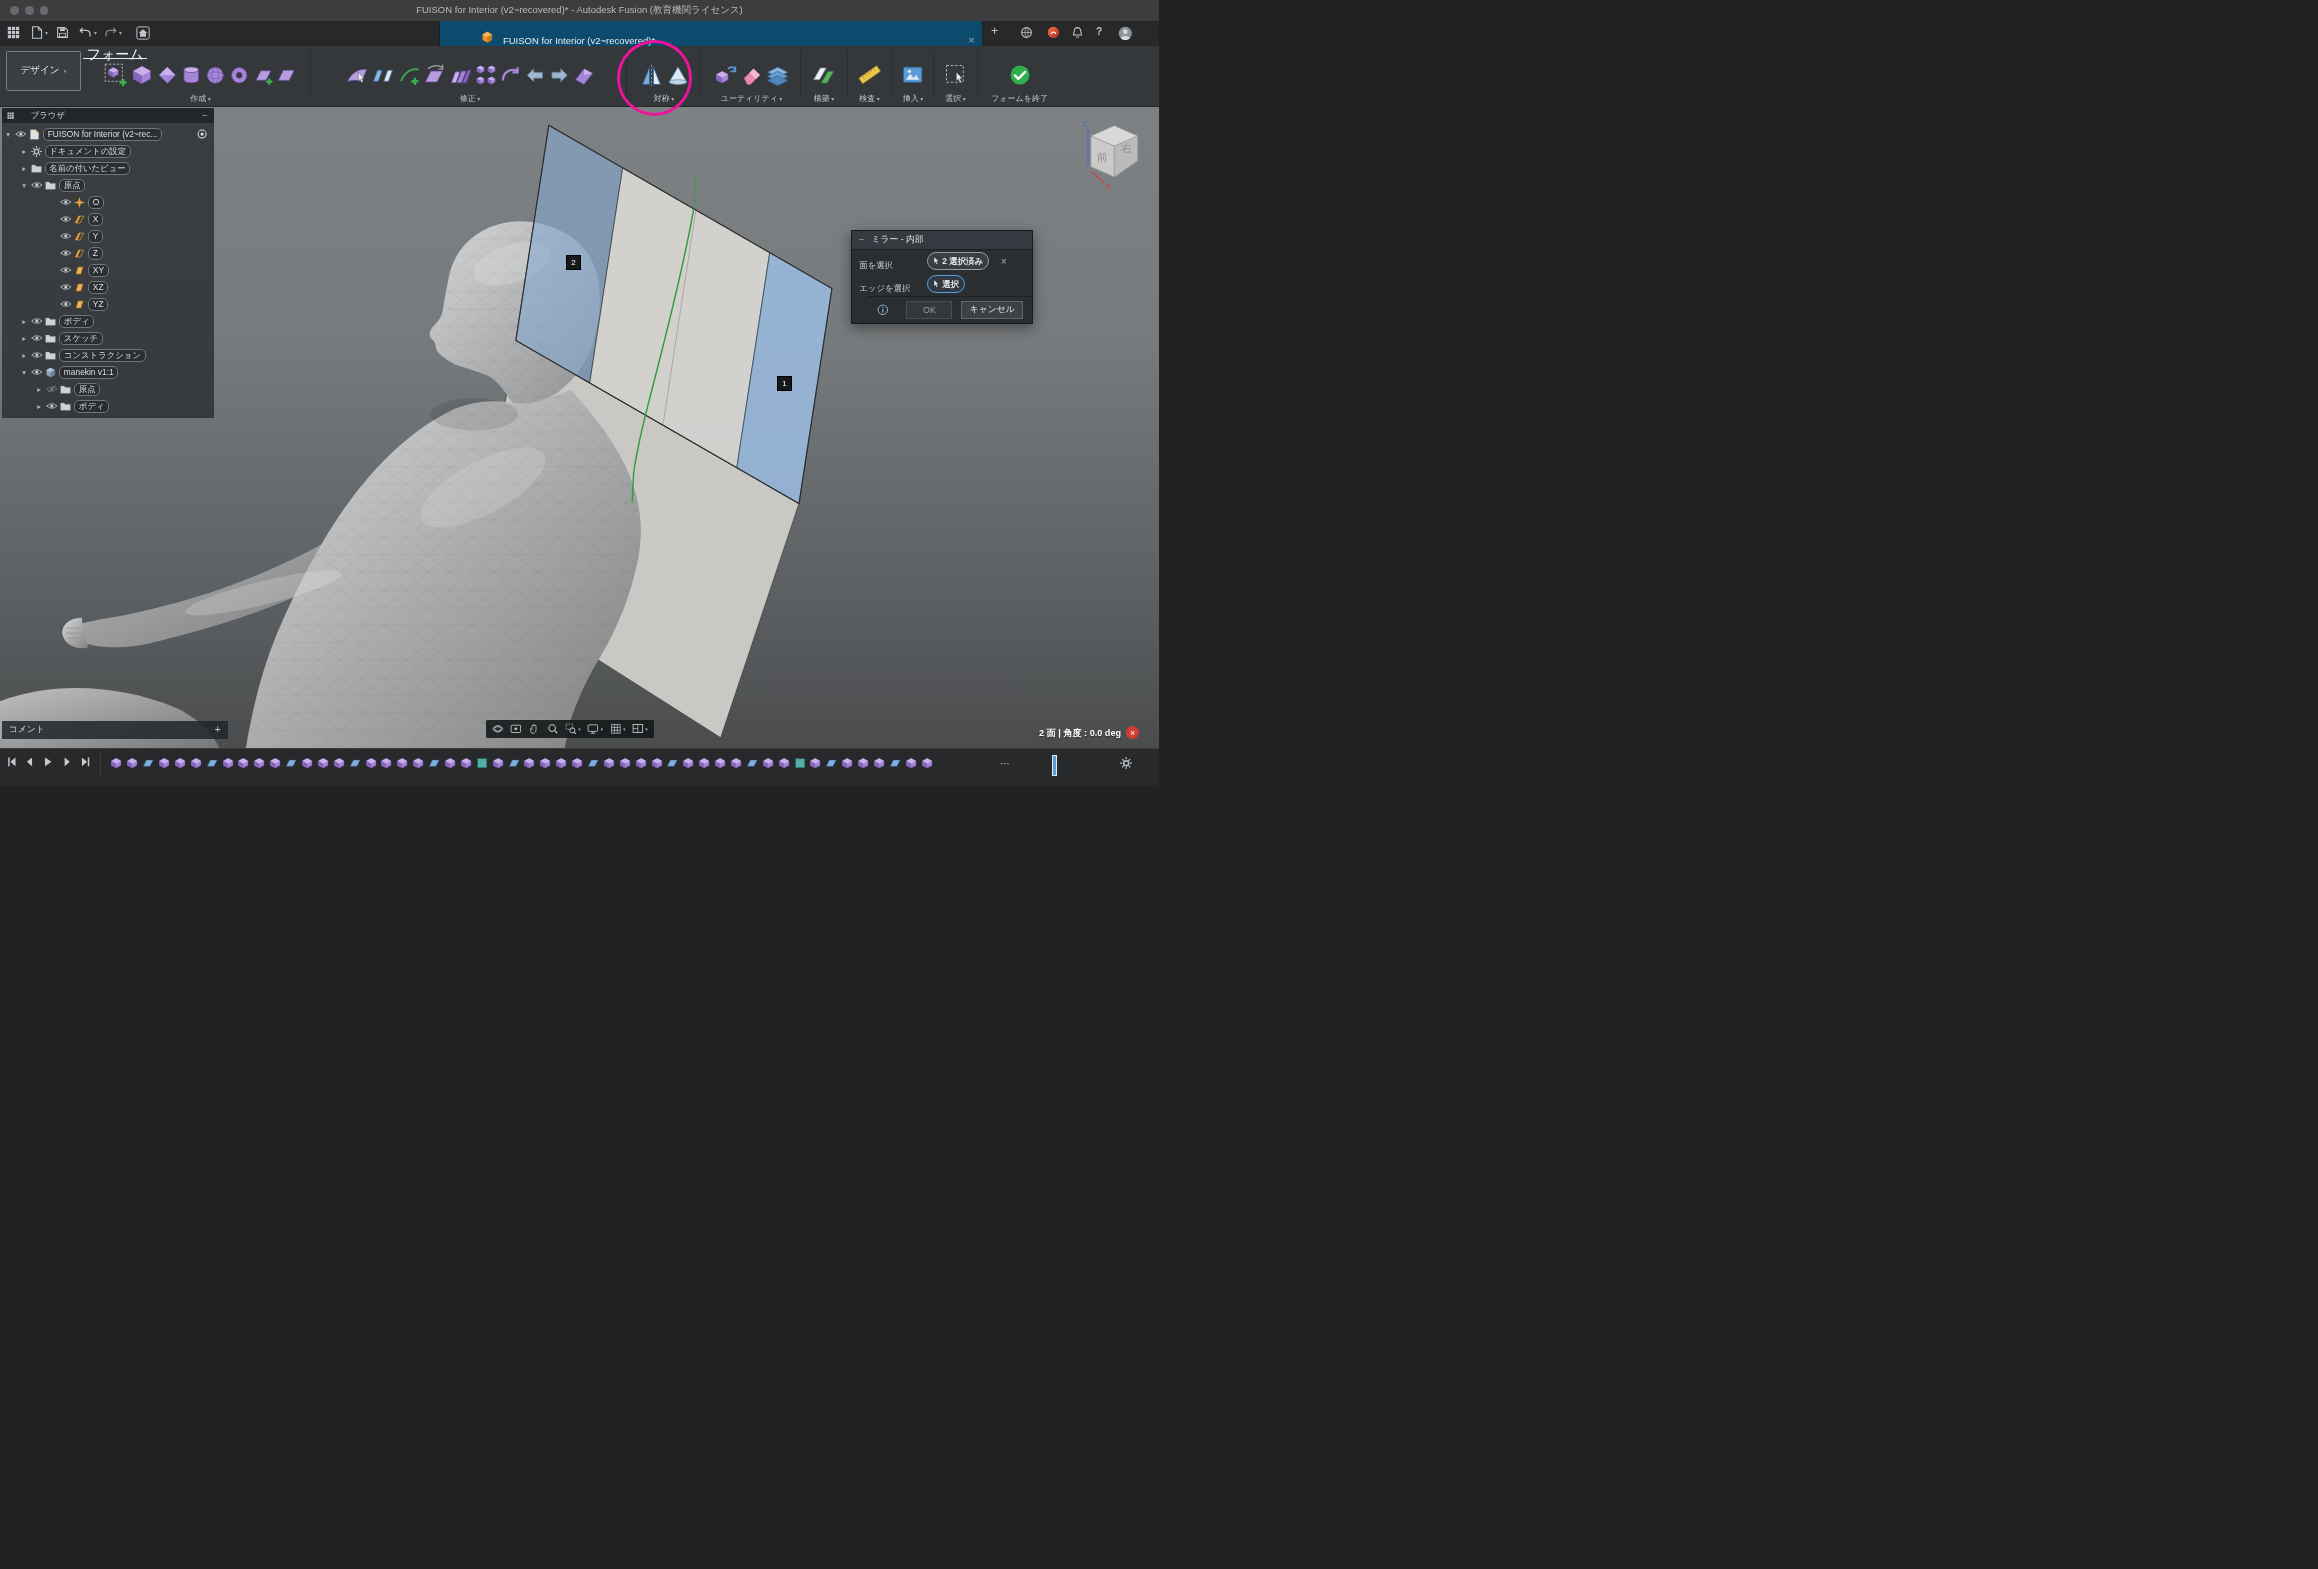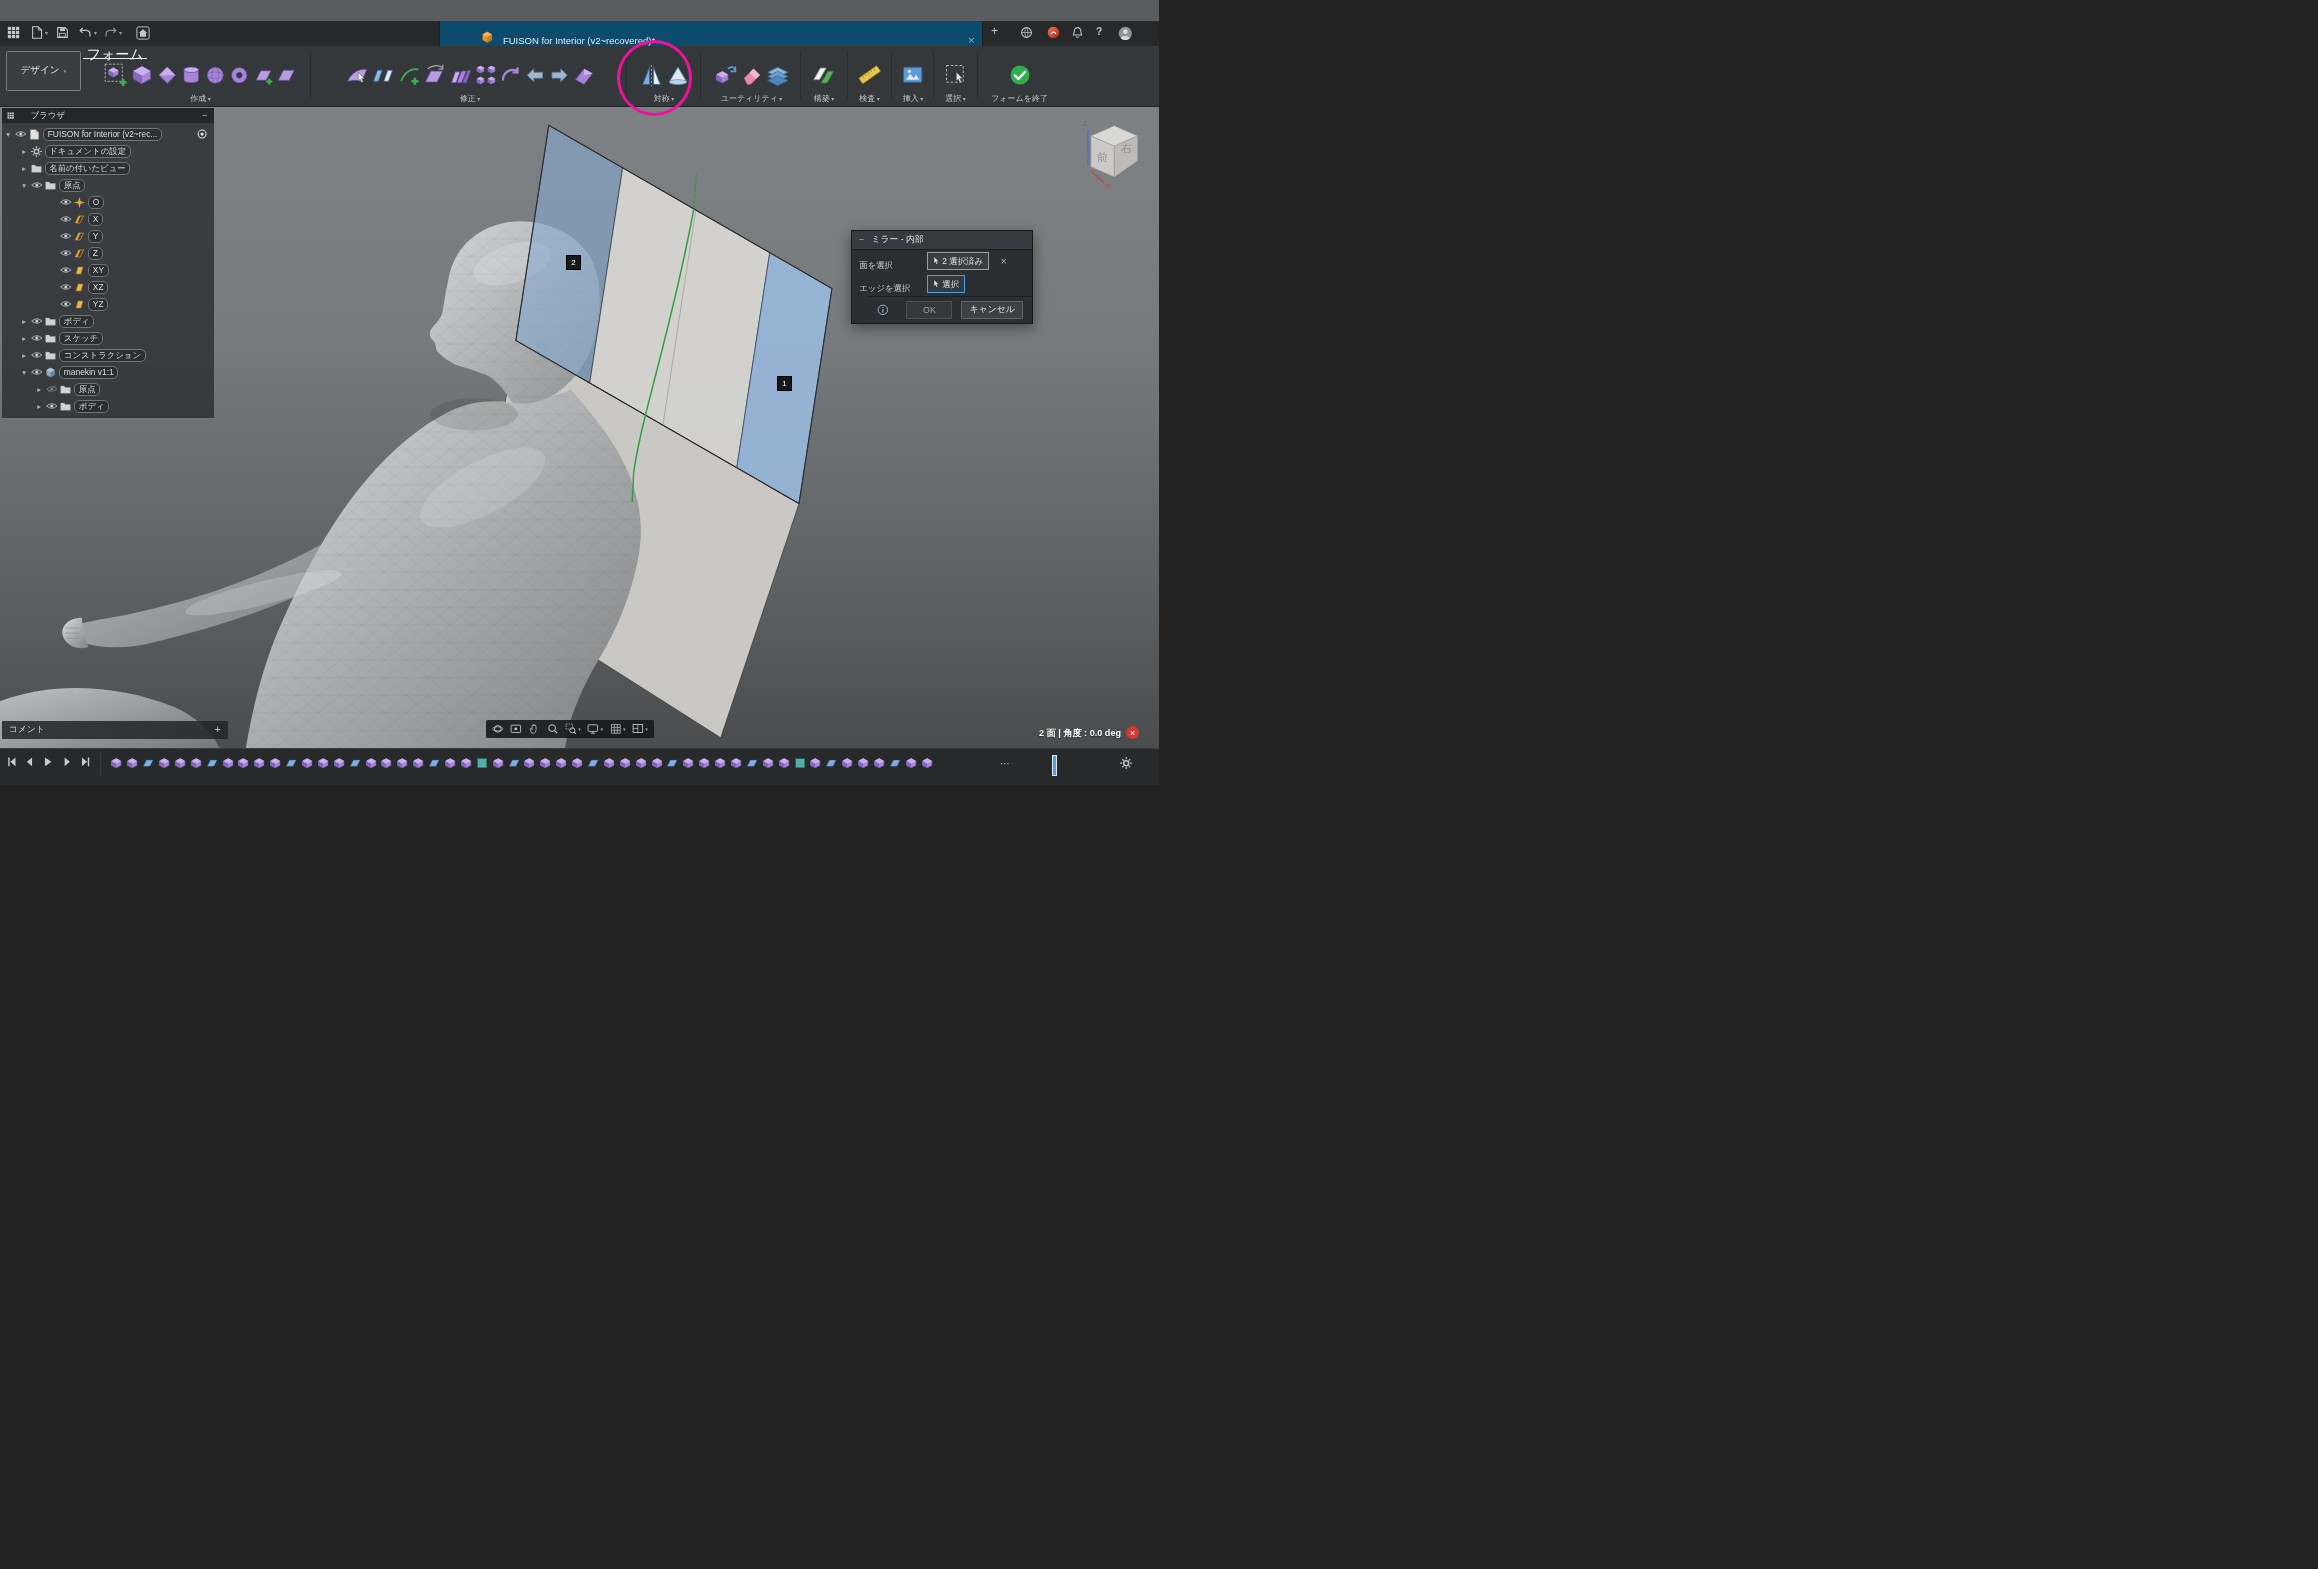--- a/index.html
+++ b/index.html
@@ -57,21 +57,21 @@
   .eyeoff{color:#7d8184;}
   
   .dialog{position:absolute;left:851px;top:230px;width:180px;background:#2b2e31;
           border:0.7px solid #17191b;box-shadow:0 4.4px 13px rgba(0,0,0,.45);z-index:15;}
   .dtitle{height:17.6px;background:#343a3f;display:flex;align-items:center;gap:7.3px;padding:0 6.6px;
           color:#e3e5e7;font-size:8.8px;border-bottom:0.7px solid #1d2023;}
   .dmin{color:#aeb1b4;font-size:9.5px;}
   .drow{display:flex;align-items:center;height:23px;padding:0 7.3px;gap:4.4px;color:#cfd2d4;font-size:8.4px;}
   .dlabel{width:63px;flex:none;margin-top:8px;}
   .dbtn{display:flex;align-items:center;gap:2.9px;height:16px;padding:0 5.1px;background:#3a3e42;
-        border:0.7px solid #979da2;color:#e6e8ea;font-size:8.4px;border-radius:0;}
+        border:0.7px solid #979da2;color:#e6e8ea;font-size:8.4px;border-radius:9px;font-weight:bold;}
   .dbtn.sel{border-color:#4aa3e8;background:#313840;}
   .dclear{color:#aab0b4;font-size:10.2px;margin-left:7.3px;}
   .dfooter{display:flex;align-items:center;height:26px;padding:0 8.8px;border-top:0.7px solid #1d2023;gap:8.8px;margin-left:16px;}
   .okbtn{width:44px;height:16px;background:#34383c;border:0.7px solid #4b5054;color:#9ba0a4;font-size:8.8px;
          display:flex;align-items:center;justify-content:center;margin-left:auto;border-radius:0.7px;}
   .cancelbtn{width:60px;height:16px;background:#3c4145;border:0.7px solid #61666a;color:#e3e5e7;font-size:8.8px;
          display:flex;align-items:center;justify-content:center;border-radius:0.7px;}
   
   .commentbar{position:absolute;left:1.5px;top:721px;width:212px;height:17.6px;background:rgba(33,37,40,.85);
               display:flex;align-items:center;color:#d3d5d7;font-size:8.8px;padding:0 7.3px;z-index:10;}
@@ -390,20 +390,28 @@
       <path d="M2 2h12v12H2ZM2 6h12M2 10h12M6 2v12M10 2v12" fill="none" stroke="#c3c6c9" stroke-width="1"></path>
     </symbol>
   <symbol id="n-views" viewBox="0 0 16 16">
       <rect x="1.5" y="2" width="13" height="11" fill="none" stroke="#c3c6c9" stroke-width="1.2"></rect>
       <path d="M8 2v11M1.5 7.5H8" stroke="#c3c6c9" stroke-width="1" fill="none"></path>
     </symbol>
 </svg>
 
 <div id="app">
 
+  <div class="macbar">
+    <span class="tl">
+      <i></i>
+      <i></i>
+      <i></i>
+    </span>
+    <span class="mactitle">FUISON for Interior (v2~recovered)* - Autodesk Fusion (教育機関ライセンス)</span>
+  </div>
 
   <div class="quickbar">
     <span class="qicon" style="left:7.3px"><svg width="13" height="13" viewBox="0 0 18 18">
           <use href="#q-grid" width="18" height="18"></use>
         </svg></span>
     <span class="qicon" style="left:31px"><svg width="13" height="13" viewBox="0 0 18 18">
           <use href="#q-file" width="18" height="18"></use>
         </svg></span>
     <span class="qcaret" style="left:45px">▾</span>
     <span class="qicon" style="left:56px"><svg width="13" height="13" viewBox="0 0 18 18">

